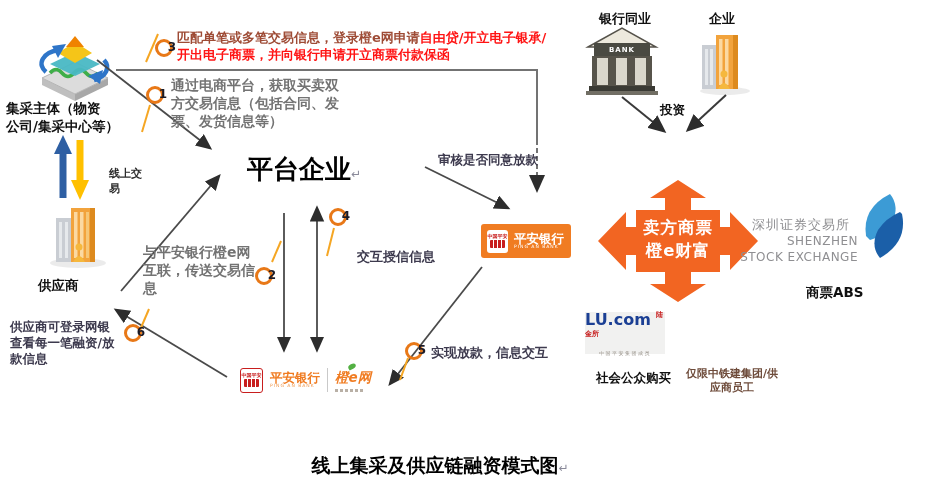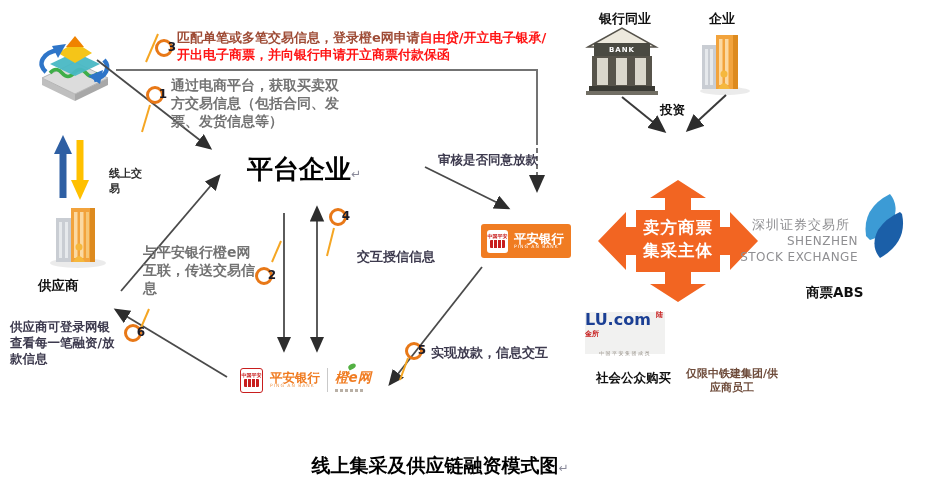--- a/index.html
+++ b/index.html
@@ -146,20 +146,22 @@
       <polygon points="640,227 626,227 626,212 598,241 626,270 626,255 640,255"></polygon>
       <polygon points="716,227 730,227 730,212 758,241 730,270 730,255 716,255"></polygon>
     </g>
 
     <g>
       <path d="M866,236 Q862,208 890,194 Q900,206 892,224 Q884,236 870,240 Z" fill="#3C9BD5"></path>
       <path d="M902,214 Q908,242 880,258 Q870,246 878,230 Q886,218 900,212 Z" fill="#1B5FA8"></path>
     </g>
   </svg>
 
+  <div class="abs black-label pre" style="left:6px;top:99px;width:160px;font-size:13.5px;">集采主体（物资
+公司/集采中心等）</div>
 
   <div class="abs black-label pre" style="left:109px;top:167px;width:40px;font-size:11px;color:#2b2b2b;">线上交
 易</div>
 
   <div class="abs black-label" style="left:38px;top:276px;font-size:13.5px;">供应商</div>
 
   <div class="abs note-dark pre" style="left:10px;top:319px;width:130px;">供应商可登录网银
 查看每一笔融资/放
 款信息</div>
   <span class="stepc" style="left:124px;top:324px;">
@@ -229,21 +231,21 @@
     </span>
   </div>
 
   <div class="abs black-label" style="left:599px;top:10px;">银行同业</div>
   <div class="abs" style="left:594px;top:44px;width:56px;text-align:center;color:#fff;font-size:7px;font-weight:bold;letter-spacing:1px;line-height:12px;">BANK</div>
   <div class="abs black-label" style="left:709px;top:10px;">企业</div>
   <div class="abs black-label" style="left:660px;top:102px;font-size:12.5px;">投资</div>
 
 
   <div class="abs cross-text" style="left:630px;top:217px;">卖方商票</div>
-  <div class="abs cross-text" style="left:630px;top:240px;">集采主体</div>
+  <div class="abs cross-text" style="left:630px;top:240px;">橙e财富</div>
 
   <div class="abs gray" style="left:752px;top:216px;font-size:13px;letter-spacing:1px;">深圳证券交易所</div>
   <div class="abs gray pre" style="left:738px;top:234px;width:120px;text-align:right;font-size:12px;letter-spacing:0.5px;line-height:1.3;">SHENZHEN
 STOCK EXCHANGE</div>
   <div class="abs black-label" style="left:806px;top:283px;font-size:13.5px;">商票ABS</div>
 
   <div class="abs lu-box" style="left:585px;top:312px;">
     <div>
       <span style="color:#1B3F94;font-weight:bold;font-size:16px;">LU.com</span>
       <span style="color:#C81E1E;font-size:7px;font-weight:bold;vertical-align:top;">陆金所</span>

